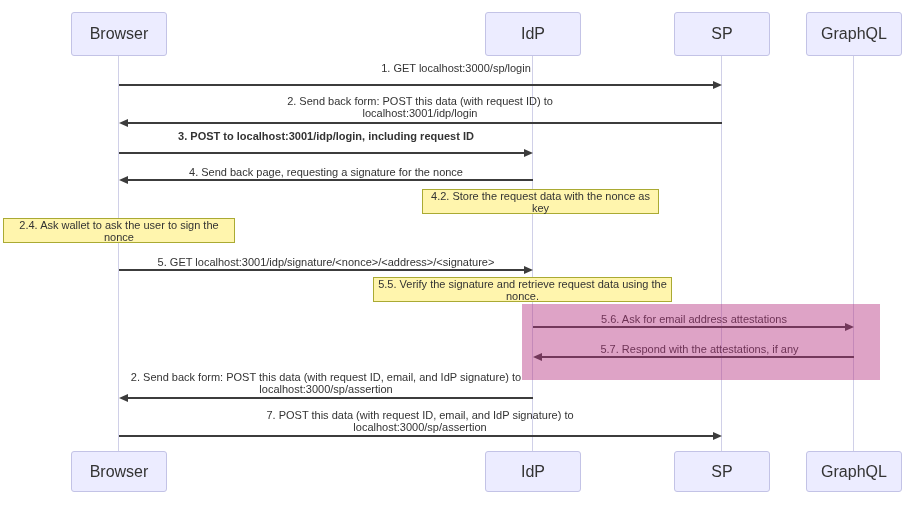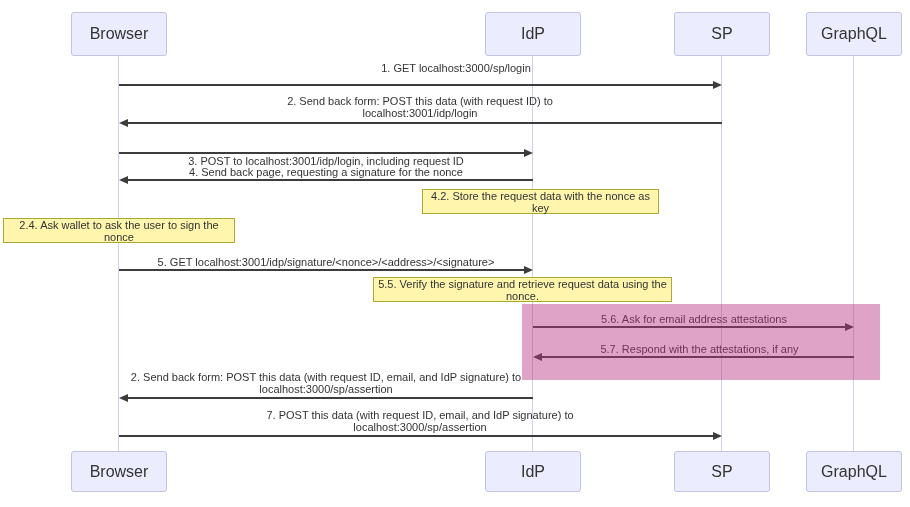--- a/index.html
+++ b/index.html
@@ -108,21 +108,21 @@
   </div>
 
   <div>
     <div class="msg-label" style="left:420px;top:95px;">2. Send back form: POST this data (with request ID) to
 localhost:3001/idp/login</div>
     <div class="msg-line" style="left:128px;top:122px;width:594px;"></div>
     <div class="head-l" style="left:119px;top:119px;"></div>
   </div>
 
   <div>
-    <div class="msg-label" style="left:326px;top:155px;">3. POST to localhost:3001/idp/login, including request ID</div>
+    <div class="msg-label" style="left:326px;top:130px;font-weight:bold;">3. POST to localhost:3001/idp/login, including request ID</div>
     <div class="msg-line" style="left:119px;top:152px;width:405px;"></div>
     <div class="head-r" style="left:524px;top:149px;"></div>
   </div>
 
   <div>
     <div class="msg-label" style="left:326px;top:166px;">4. Send back page, requesting a signature for the nonce</div>
     <div class="msg-line" style="left:128px;top:179px;width:405px;"></div>
     <div class="head-l" style="left:119px;top:176px;"></div>
   </div>
 

